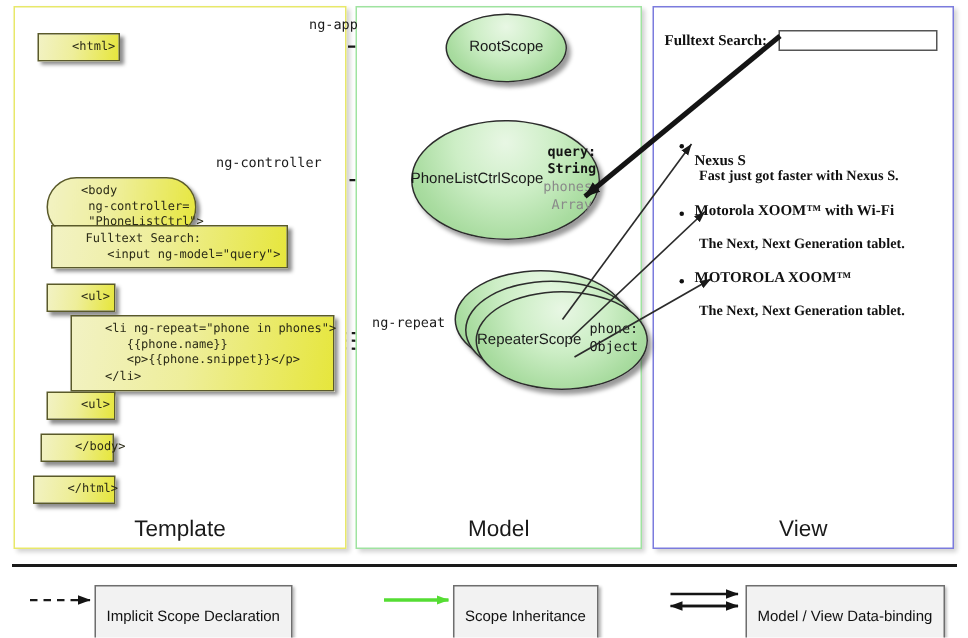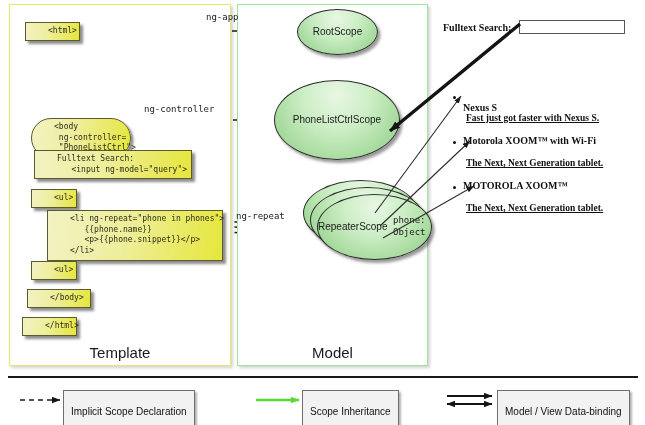--- a/index.html
+++ b/index.html
@@ -27,21 +27,21 @@
            font-family:"DejaVu Sans Mono","Liberation Mono",monospace;
            font-size:8px;line-height:1.34;color:#2c2c18;
            padding:3px 22px;white-space:pre;}
 
   #box-html    {left:25px; top:22px;  width:55px;}
   #box-body    {left:31px; top:118px; width:100px;border-radius:20px;}
   #box-search  {left:34px; top:150px; width:158px;}
   #box-ul-open {left:31px; top:189px; width:43px;}
   #box-li      {left:47px; top:210px; width:176px;}
   #box-ul-close{left:31px; top:261px; width:43px;}
-  #box-bodyc   {left:27px; top:289px; width:64px;}
+  #box-bodyc   {left:27px; top:289px; width:49px;}
   #box-htmlc   {left:22px; top:317px; width:55px;}
 
   
   .ellipse{position:absolute;border-radius:50%;
            border:1.3px solid #2c2c2c;
            background:radial-gradient(ellipse at 50% 18%,#e8f7e4 0%,#cdeec6 38%,#a9dca0 72%,#94cf8c 100%);
            box-shadow:2.5px 3px 3px rgba(0,0,0,.4);
            display:flex;flex-direction:row;align-items:center;justify-content:center;
            text-align:center;color:#1a1a1a;font-size:10px;line-height:1.18;}
   #ell-root       {left:297px;top:9px;  width:79px;height:44px;}
@@ -55,28 +55,28 @@
   .ell-gap{height:9px;}
 
   
   #view-inner{position:absolute;left:435px;top:4px;width:201px;height:362px;
               font-family:"Liberation Serif","DejaVu Serif",serif;color:#111;}
   #search-label{position:absolute;left:8px;top:18px;font-size:10px;font-weight:bold;}
   #search-input{position:absolute;left:84px;top:16px;width:106px;height:14px;
                 box-sizing:border-box;border:1px solid #555;background:#fff;}
   .vrow{position:absolute;font-size:10px;font-weight:bold;white-space:nowrap;}
   .vbullet{position:absolute;width:3px;height:3px;border-radius:50%;background:#111;}
-  .vsnip{position:absolute;font-size:9.5px;font-weight:bold;white-space:nowrap;text-decoration:underline;}
+  .vsnip{position:absolute;font-size:9.5px;font-weight:bold;white-space:nowrap;}
 
   
   .conn-label{position:absolute;font-family:"DejaVu Sans Mono","Liberation Mono",monospace;
               font-size:9px;color:#1a1a1a;background:transparent;}
   #lbl-ngapp     {left:170px;top:12px;padding-left:36px;}
   #lbl-ngctrl    {left:144px;top:104px;}
-  #lbl-ngrepeat  {left:236px;top:211px;}
+  #lbl-ngrepeat  {left:248px;top:211px;}
 
   
   #legend-rule{position:absolute;left:8px;top:376px;width:630px;height:1.5px;background:#1a1a1a;}
   .legend-box{position:absolute;box-sizing:border-box;border:1.2px solid #6e6e6e;
               background:#f2f2f2;box-shadow:1.5px 1.5px 2px rgba(0,0,0,.3);
               font-size:10px;color:#111;padding:15px 7px;white-space:nowrap;}
   #lg-implicit {left:63px; top:390px;}
   #lg-inherit  {left:302px;top:390px;}
   #lg-binding  {left:497px;top:390px;}
 
@@ -132,20 +132,23 @@
   </svg>
 
   <div class="panel" id="panel-template">
     <div class="panel-title">Template</div>
   </div>
 
   <div class="panel" id="panel-model">
     <div class="panel-title">Model</div>
   </div>
 
+  <div class="panel" id="panel-view">
+    <div class="panel-title">View</div>
+  </div>
 
   <div class="codebox" id="box-html">&lt;html&gt;</div>
   <div class="codebox" id="box-body">&lt;body
  ng-controller=
  "PhoneListCtrl"&gt;</div>
   <div class="codebox" id="box-search">Fulltext Search:
    &lt;input ng-model="query"&gt;</div>
   <div class="codebox" id="box-ul-open">&lt;ul&gt;</div>
   <div class="codebox" id="box-li">&lt;li ng-repeat="phone in phones"&gt;
    {{phone.name}}
@@ -160,20 +163,24 @@
 
   <div class="ellipse" id="ell-root">
     <div>Root</div>
     <div>Scope</div>
   </div>
 
   <div class="ellipse" id="ell-phonectrl">
     <div>PhoneListCtrl</div>
     <div>Scope</div>
     <div class="ell-gap"></div>
+    <div class="ell-vars">
+      <div class="strong">query: String</div>
+      <div class="dim">phones: Array</div>
+    </div>
   </div>
 
   <div class="ellipse" id="ell-rep-front">
     <div>Repeater</div>
     <div>Scope</div>
     <div class="ell-gap"></div>
     <div class="ell-vars dim">phone: Object</div>
   </div>
 
   <div id="view-inner">

